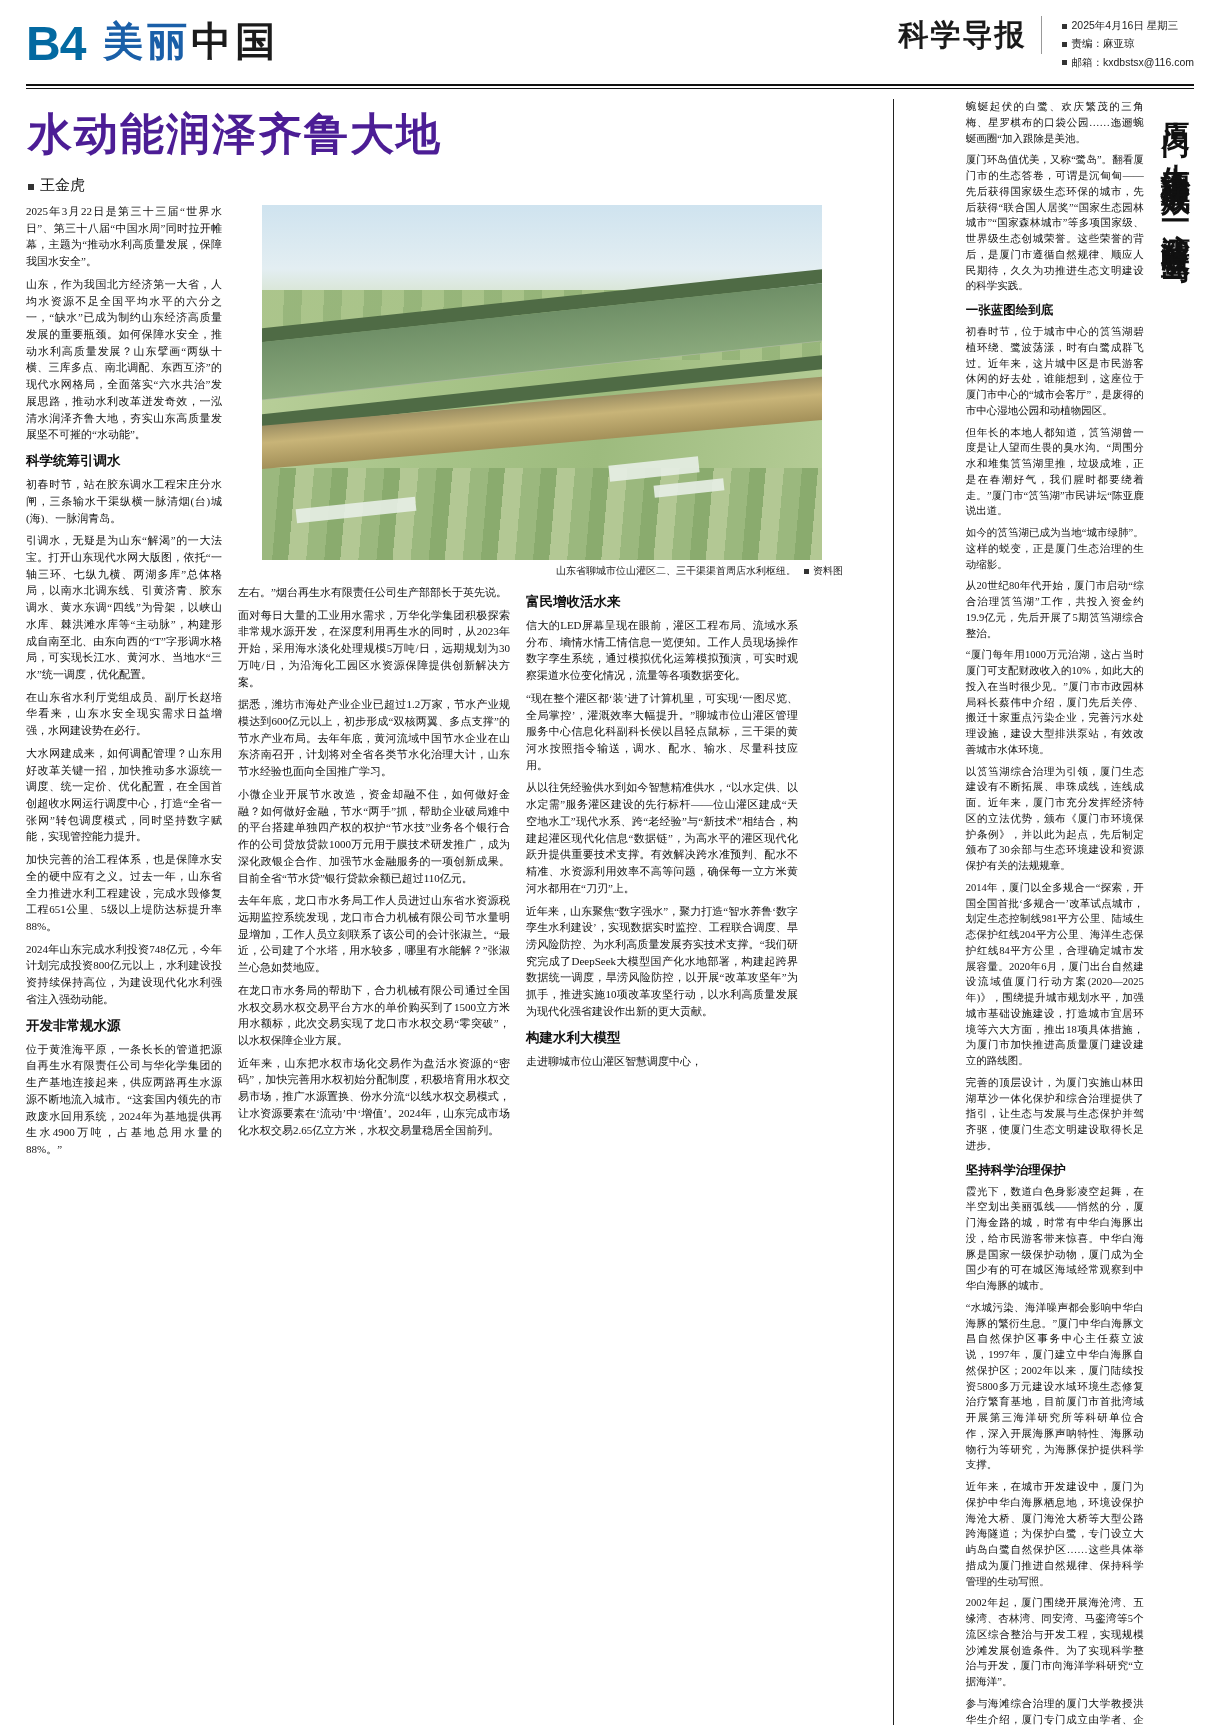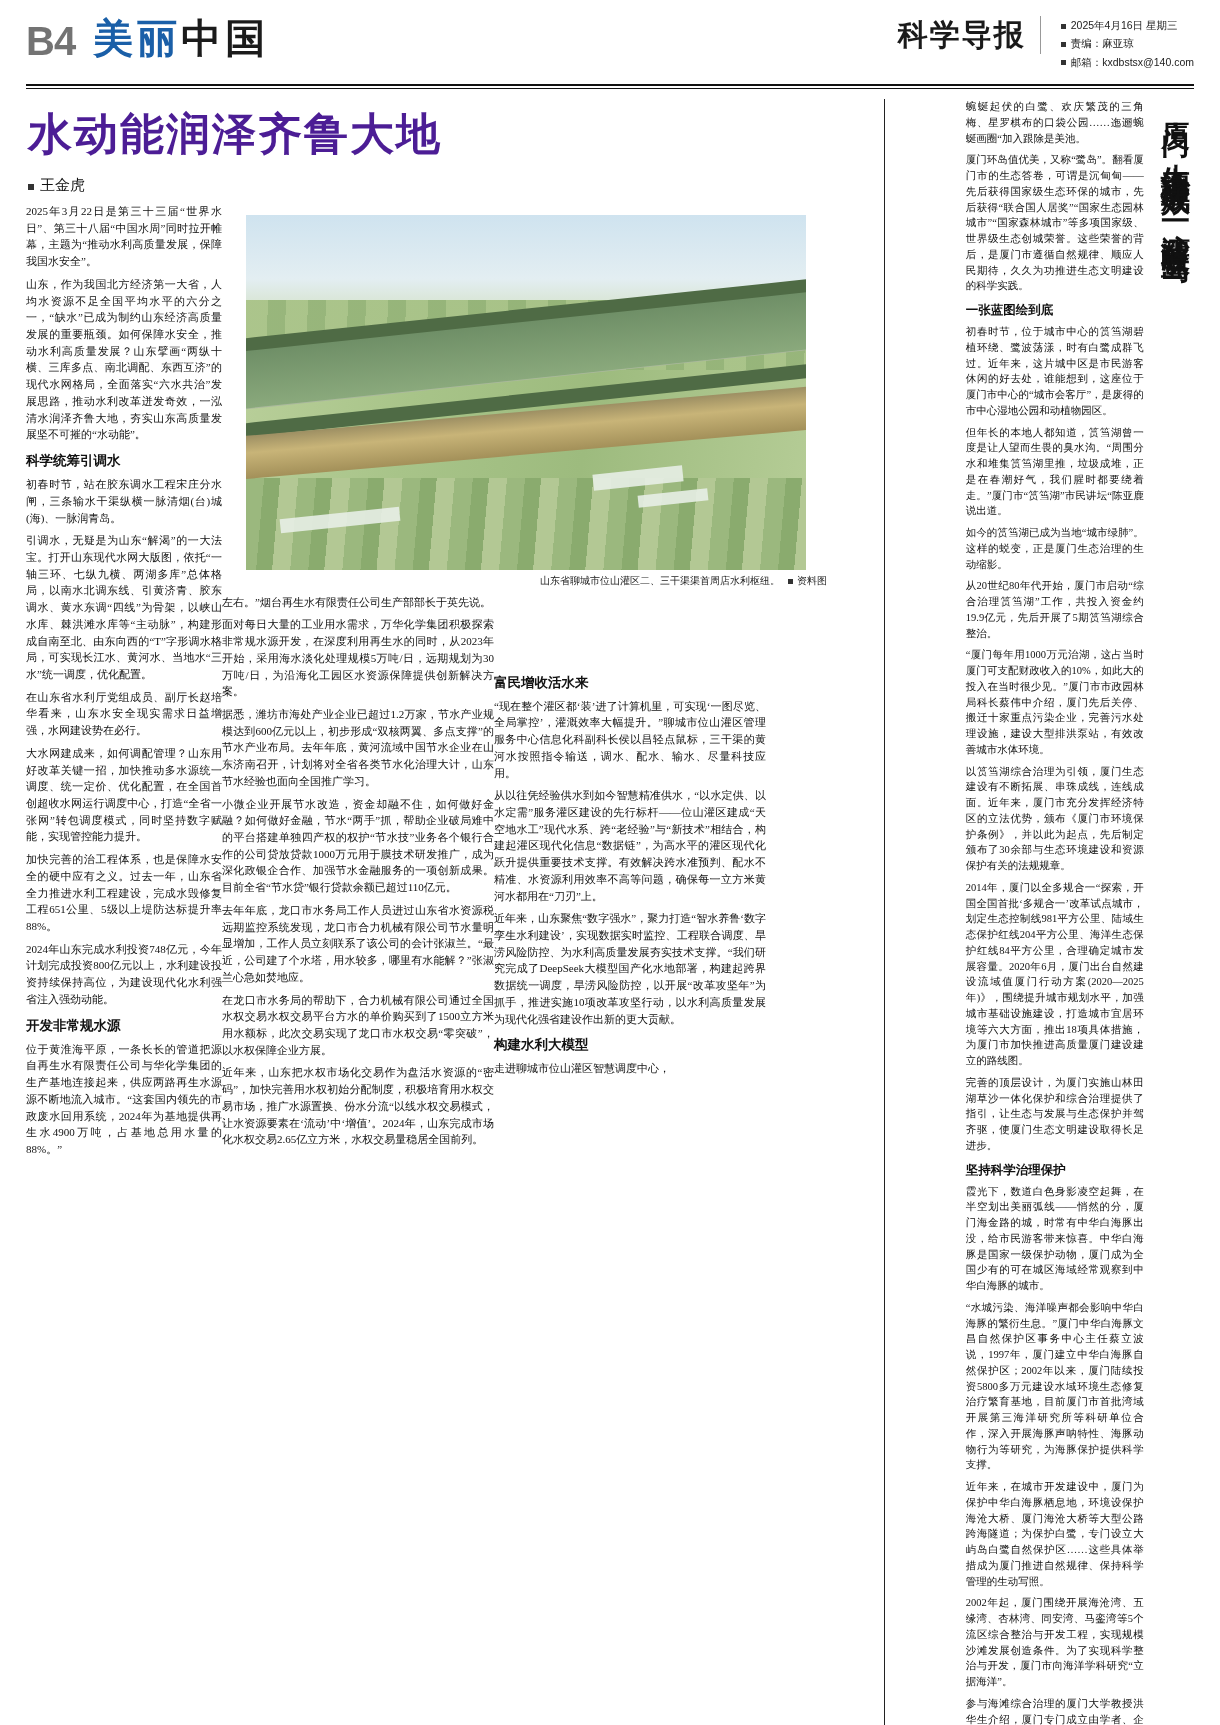--- a/index.html
+++ b/index.html
@@ -7,21 +7,21 @@
     width:1220px;height:1725px;background:#ffffff;
     font-family:"Liberation Serif","DejaVu Serif",serif;
     color:#111;
     position:relative;
   }
   .page{width:1220px;height:1725px;position:relative;box-sizing:border-box;padding:14px 26px 10px 26px;}
 
   
   .masthead{display:flex;align-items:flex-start;justify-content:space-between;height:66px;}
   .mast-left{display:flex;align-items:center;gap:10px;}
-  .folio{font-family:"Liberation Sans",sans-serif;font-size:40px;font-weight:bold;letter-spacing:-1px;color:#737373;line-height:1;padding-top:6px;}
+  .folio{font-family:"Liberation Sans",sans-serif;font-size:48px;font-weight:bold;letter-spacing:-1px;color:#0369a1;line-height:1;padding-top:6px;}
   .mast-title{display:flex;align-items:center;gap:4px;padding:4px 8px;}
   .mz{font-size:40px;font-weight:bold;line-height:1;font-family:"DejaVu Sans",sans-serif;}
   .mz.blue{color:#1a5fa8;}
   .mz.dark{color:#1b1b1b;}
   .mast-right{display:flex;align-items:flex-start;gap:20px;padding-top:2px;}
   .brandname{font-family:"DejaVu Serif",serif;font-size:30px;font-weight:bold;color:#1a1a1a;letter-spacing:2px;white-space:nowrap;
     border-right:1px solid #999;padding-right:14px;line-height:1.25;}
   .meta{font-size:10.5px;line-height:1.75;color:#222;font-family:"Liberation Sans",sans-serif;white-space:nowrap;}
   .meta .sq{display:inline-block;width:5px;height:5px;background:#333;margin-right:5px;vertical-align:middle;}
   .rule-top{border-top:2px solid #111;margin-top:4px;}
@@ -33,21 +33,21 @@
   .vrule{width:1px;background:#222;margin:0 12px;}
   .right-zone{width:300px;}
 
   .headline{
     font-family:"DejaVu Serif",serif;font-weight:bold;font-size:44px;letter-spacing:2px;
     margin:6px 0 10px 2px;color:#4c1d95;
   }
   .byline{font-size:15px;margin:12px 0 8px 2px;font-family:Liberation Serif, serif;}
   .byline .sq{display:inline-block;width:6px;height:6px;background:#333;margin-right:6px;vertical-align:middle;}
 
-  .cols3{display:flex;align-items:center;}
+  .cols3{display:flex;gap:16px;}
   .col{width:272px;}
   .col.narrow{width:196px;}
   p{margin:0 0 6px 0;font-size:11px;line-height:1.52;text-align:justify;text-justify:inter-ideograph;}
   .sub{font-size:13.5px;font-weight:bold;margin:9px 0 6px 0;font-family:"DejaVu Serif",serif;}
   .photo-wrap{width:581px;margin:2px 0 4px 0;}
   .photo{width:560px;height:355px;position:relative;overflow:hidden;background:#cfe0c0;}
   .cap{font-size:10px;margin-top:4px;text-align:right;color:#222;}
   .cap .sq{display:inline-block;width:5px;height:5px;background:#333;margin:0 4px 0 8px;vertical-align:middle;}
 
   
@@ -91,21 +91,21 @@
         <span class="mz blue">丽</span>
         <span class="mz dark">中</span>
         <span class="mz dark">国</span>
       </div>
     </div>
     <div class="mast-right">
       <div class="brandname">科学导报</div>
       <div class="meta">
         <div><span class="sq"></span><span>2025年4月16日  星期三</span></div>
         <div><span class="sq"></span><span>责编：麻亚琼</span></div>
-        <div><span class="sq"></span><span>邮箱：kxdbstsx@140.com</span></div>
+        <div><span class="sq"></span><span>邮箱：kxdbstsx@116.com</span></div>
       </div>
     </div>
   </div>
   <div class="rule-top"></div>
   <div class="rule-thin"></div>
 
   <div class="body-area">
 
     <div class="left-zone">
       <h1 class="headline">水动能润泽齐鲁大地</h1>
@@ -153,20 +153,21 @@
               <p>左右。”烟台再生水有限责任公司生产部部长于英先说。</p>
               <p>面对每日大量的工业用水需求，万华化学集团积极探索非常规水源开发，在深度利用再生水的同时，从2023年开始，采用海水淡化处理规模5万吨/日，远期规划为30万吨/日，为沿海化工园区水资源保障提供创新解决方案。</p>
               <p>据悉，潍坊市海处产业企业已超过1.2万家，节水产业规模达到600亿元以上，初步形成“双核两翼、多点支撑”的节水产业布局。去年年底，黄河流域中国节水企业在山东济南召开，计划将对全省各类节水化治理大计，山东节水经验也面向全国推广学习。</p>
               <p>小微企业开展节水改造，资金却融不住，如何做好金融？如何做好金融，节水“两手”抓，帮助企业破局难中的平台搭建单独四产权的权护“节水技”业务各个银行合作的公司贷放贷款1000万元用于膜技术研发推广，成为深化政银企合作、加强节水金融服务的一项创新成果。目前全省“节水贷”银行贷款余额已超过110亿元。</p>
               <p>去年年底，龙口市水务局工作人员进过山东省水资源税远期监控系统发现，龙口市合力机械有限公司节水量明显增加，工作人员立刻联系了该公司的会计张淑兰。“最近，公司建了个水塔，用水较多，哪里有水能解？”张淑兰心急如焚地应。</p>
               <p>在龙口市水务局的帮助下，合力机械有限公司通过全国水权交易水权交易平台方水的单价购买到了1500立方米用水额标，此次交易实现了龙口市水权交易“零突破”，以水权保障企业方展。</p>
               <p>近年来，山东把水权市场化交易作为盘活水资源的“密码”，加快完善用水权初始分配制度，积极培育用水权交易市场，推广水源置换、份水分流“以线水权交易模式，让水资源要素在‘流动’中‘增值’。2024年，山东完成市场化水权交易2.65亿立方米，水权交易量稳居全国前列。</p>
             </div>
             <div class="col">
               <div class="sub">富民增收活水来</div>
+              <p>信大的LED屏幕呈现在眼前，灌区工程布局、流域水系分布、墒情水情工情信息一览便知。工作人员现场操作数字孪生系统，通过模拟优化运筹模拟预演，可实时观察渠道水位变化情况，流量等各项数据变化。</p>
               <p>“现在整个灌区都‘装’进了计算机里，可实现‘一图尽览、全局掌控’，灌溉效率大幅提升。”聊城市位山灌区管理服务中心信息化科副科长侯以昌轻点鼠标，三干渠的黄河水按照指令输送，调水、配水、输水、尽量科技应用。</p>
               <p>从以往凭经验供水到如今智慧精准供水，“以水定供、以水定需”服务灌区建设的先行标杆——位山灌区建成“天空地水工”现代水系、跨“老经验”与“新技术”相结合，构建起灌区现代化信息“数据链”，为高水平的灌区现代化跃升提供重要技术支撑。有效解决跨水准预判、配水不精准、水资源利用效率不高等问题，确保每一立方米黄河水都用在“刀刃”上。</p>
               <p>近年来，山东聚焦“数字强水”，聚力打造“智水养鲁‘数字孪生水利建设’，实现数据实时监控、工程联合调度、旱涝风险防控、为水利高质量发展夯实技术支撑。“我们研究完成了DeepSeek大模型国产化水地部署，构建起跨界数据统一调度，旱涝风险防控，以开展“改革攻坚年”为抓手，推进实施10项改革攻坚行动，以水利高质量发展为现代化强省建设作出新的更大贡献。</p>
               <div class="sub">构建水利大模型</div>
               <p>走进聊城市位山灌区智慧调度中心，</p>
             </div>
           </div>
         </div>
       </div>
     </div>

